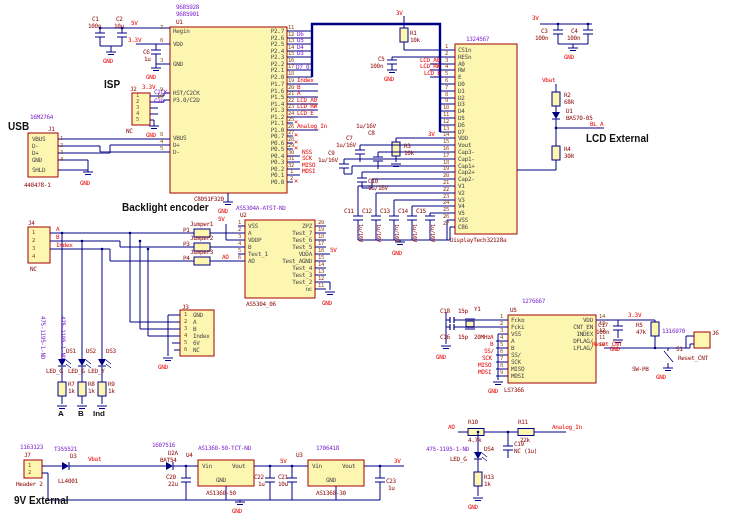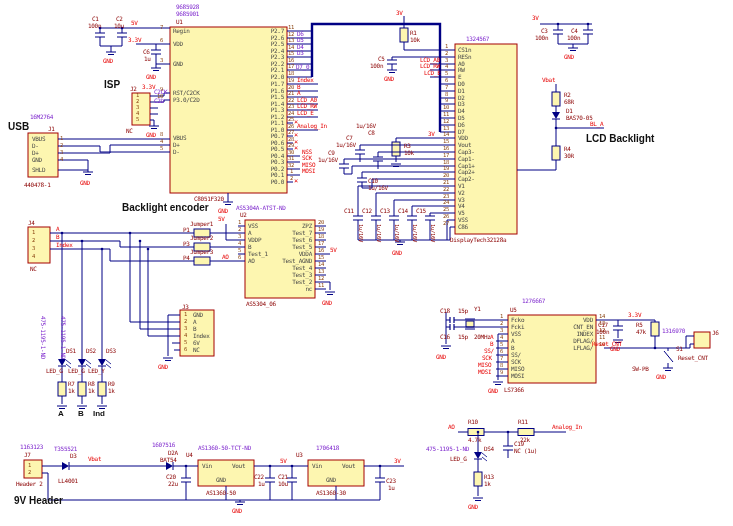--- a/index.html
+++ b/index.html
@@ -392,21 +392,21 @@
       <span class="t t-vval" style="left: 417px; top: 224px;">1u/16V</span>
       <span class="t t-vval" style="left: 435px; top: 224px;">1u/16V</span>
       <span class="t t-net" style="left: 542px; top: 77px;">Vbat</span>
       <span class="t t-ref" style="left: 564px; top: 92px;">R2</span>
       <span class="t t-val" style="left: 564px; top: 99px;">68R</span>
       <span class="t t-ref" style="left: 566px; top: 108px;">D1</span>
       <span class="t t-dev" style="left: 566px; top: 115px;">BAS70-05</span>
       <span class="t t-net" style="left: 590px; top: 121px;">BL_A</span>
       <span class="t t-ref" style="left: 564px; top: 146px;">R4</span>
       <span class="t t-val" style="left: 564px; top: 153px;">30R</span>
-      <span class="t t-title" style="left: 586px; top: 134px;">LCD Backlight</span>
+      <span class="t t-title" style="left: 586px; top: 134px;">LCD External</span>
       <span class="t t-title" style="left: 122px; top: 203px;">Backlight encoder</span>
       <span class="t t-part" style="left: 236px; top: 205px;">AS5304A-ATST-ND</span>
       <span class="t t-ref" style="left: 240px; top: 212px;">U2</span>
       <span class="t t-dev" style="left: 246px; top: 301px;">AS5304_06</span>
       <span class="t t-pin" style="left: 248px; top: 223px;">VSS</span>
       <span class="t t-pin" style="left: 248px; top: 230px;">A</span>
       <span class="t t-pin" style="left: 248px; top: 237px;">VDDP</span>
       <span class="t t-pin" style="left: 248px; top: 244px;">B</span>
       <span class="t t-pin" style="left: 248px; top: 251px;">Test_1</span>
       <span class="t t-pin" style="left: 248px; top: 258px;">AO</span>
@@ -542,21 +542,21 @@
       <span class="t t-ref" style="left: 676px; top: 346px;">S1</span>
       <span class="t t-dev" style="left: 632px; top: 366px;">SW-PB</span>
       <span class="t t-net" style="left: 656px; top: 374px;">GND</span>
       <span class="t t-ref" style="left: 712px; top: 330px;">J6</span>
       <span class="t t-dev" style="left: 678px; top: 355px;">Reset_CNT</span>
       <span class="t t-part" style="left: 20px; top: 444px;">1163123</span>
       <span class="t t-ref" style="left: 24px; top: 452px;">J7</span>
       <span class="t t-pnum" style="left: 28px; top: 463px;">1</span>
       <span class="t t-pnum" style="left: 28px; top: 470px;">2</span>
       <span class="t t-dev" style="left: 16px; top: 481px;">Header 2</span>
-      <span class="t t-title" style="left: 14px; top: 496px;">9V Header</span>
+      <span class="t t-title" style="left: 14px; top: 496px;">9V External</span>
       <span class="t t-part" style="left: 54px; top: 446px;">T355521</span>
       <span class="t t-ref" style="left: 70px; top: 453px;">D3</span>
       <span class="t t-dev" style="left: 58px; top: 478px;">LL4001</span>
       <span class="t t-net" style="left: 88px; top: 456px;">Vbat</span>
       <span class="t t-part" style="left: 152px; top: 442px;">1607516</span>
       <span class="t t-ref" style="left: 168px; top: 450px;">D2A</span>
       <span class="t t-dev" style="left: 160px; top: 457px;">BAT54</span>
       <span class="t t-ref" style="left: 186px; top: 452px;">U4</span>
       <span class="t t-part" style="left: 198px; top: 445px;">AS1360-50-TCT-ND</span>
       <span class="t t-pin" style="left: 202px; top: 463px;">Vin</span>

